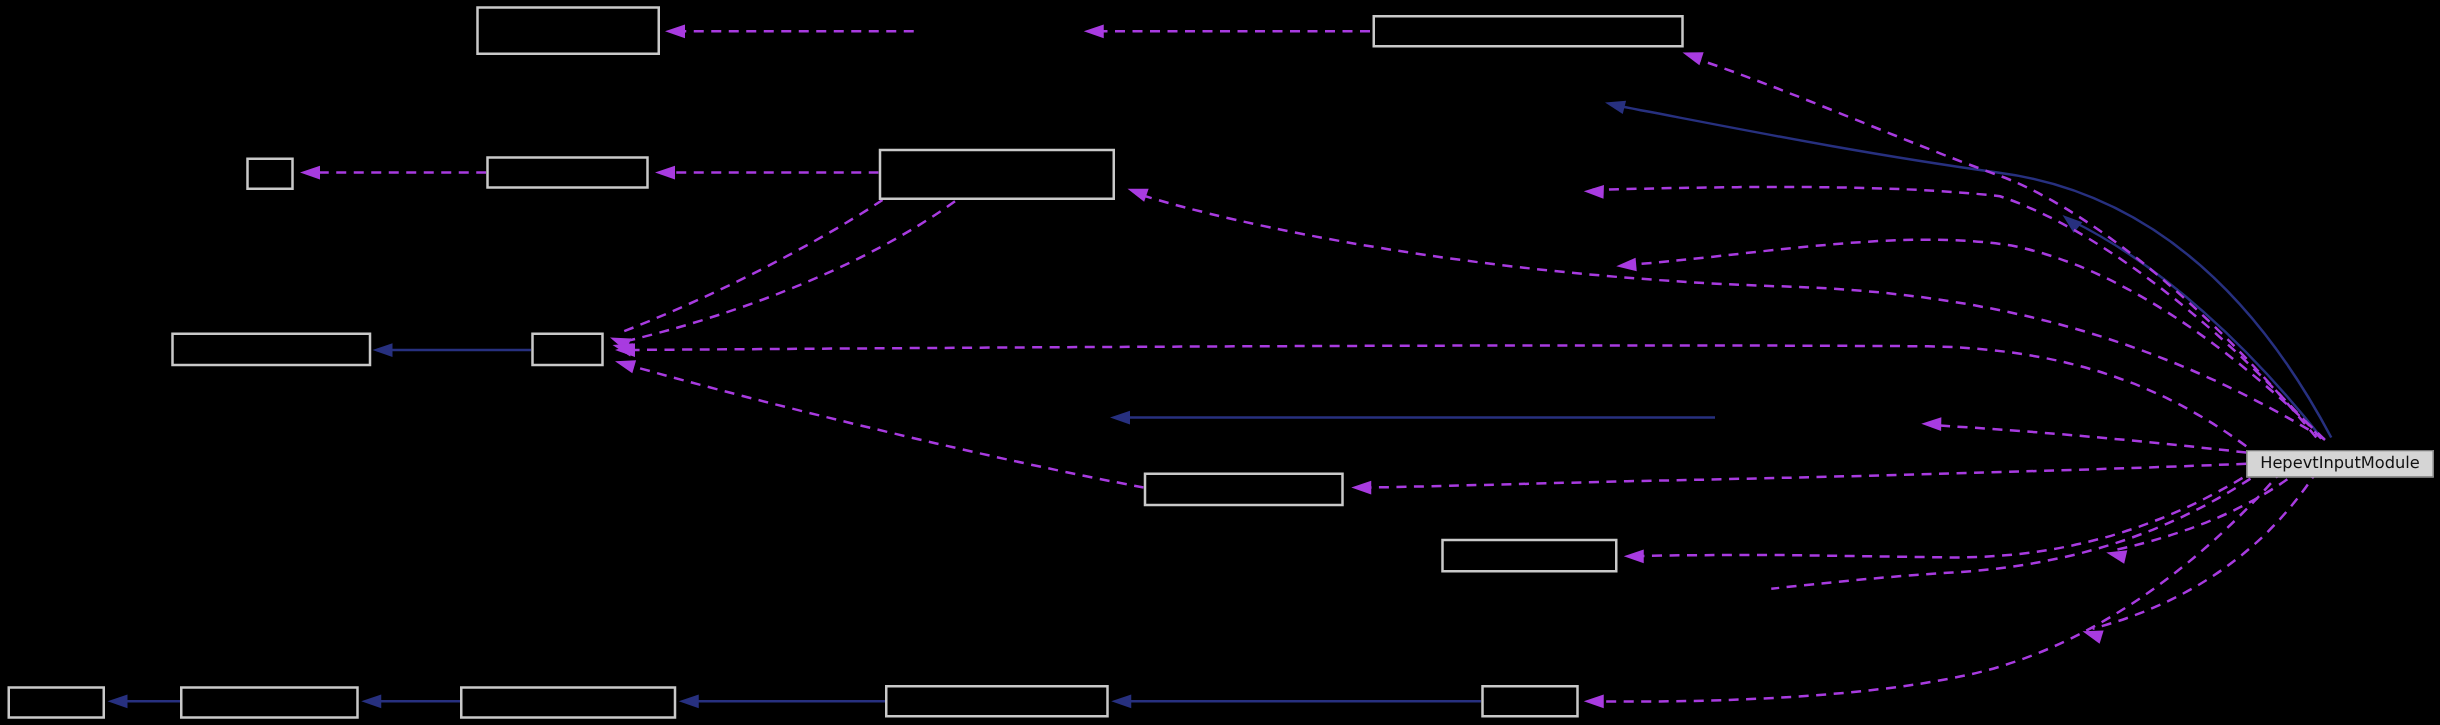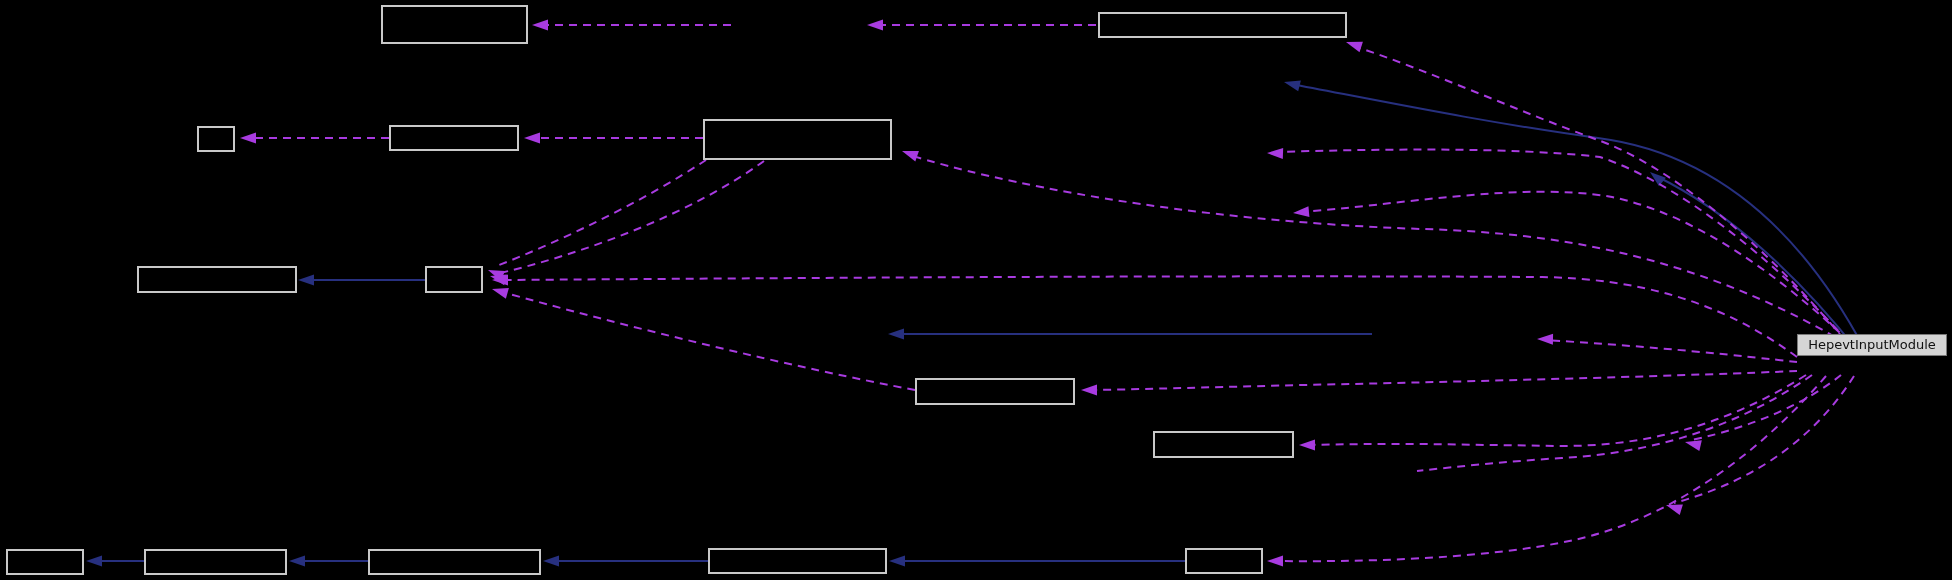--- a/index.html
+++ b/index.html
@@ -79,14 +79,14 @@
       <div class="gnode" style="left: 137px; top: 266px; width: 160px; height: 27px; border-color: rgb(201, 201, 201); background: rgb(0, 0, 0);"></div>
       <div class="gnode" style="left: 425px; top: 266px; width: 58px; height: 27px; border-color: rgb(201, 201, 201); background: rgb(0, 0, 0);"></div>
       <div class="gnode" style="left: 915px; top: 378px; width: 160px; height: 27px; border-color: rgb(201, 201, 201); background: rgb(0, 0, 0);"></div>
       <div class="gnode" style="left: 1153px; top: 431px; width: 141px; height: 27px; border-color: rgb(201, 201, 201); background: rgb(0, 0, 0);"></div>
       <div class="gnode" style="left: 6px; top: 549px; width: 78px; height: 26px; border-color: rgb(201, 201, 201); background: rgb(0, 0, 0);"></div>
       <div class="gnode" style="left: 144px; top: 549px; width: 143px; height: 26px; border-color: rgb(201, 201, 201); background: rgb(0, 0, 0);"></div>
       <div class="gnode" style="left: 368px; top: 549px; width: 173px; height: 26px; border-color: rgb(201, 201, 201); background: rgb(0, 0, 0);"></div>
       <div class="gnode" style="left: 708px; top: 548px; width: 179px; height: 26px; border-color: rgb(201, 201, 201); background: rgb(0, 0, 0);"></div>
       <div class="gnode" style="left: 1185px; top: 548px; width: 78px; height: 26px; border-color: rgb(201, 201, 201); background: rgb(0, 0, 0);"></div>
     </div>
-  <div class="gnode-focus" id="focus-node" style="left: 1797px; top: 334px; width: 150px; height: 22px; background: rgb(213, 213, 213); border-color: rgb(122, 122, 122); color: rgb(17, 17, 17);">HepevtInputModule</div>
+  <div class="gnode-focus" id="focus-node" style="left: 1797px; top: 360px; width: 150px; height: 22px; background: rgb(213, 213, 213); border-color: rgb(122, 122, 122); color: rgb(17, 17, 17);">HepevtInputModule</div>
 </div>
 
 </body></html>

